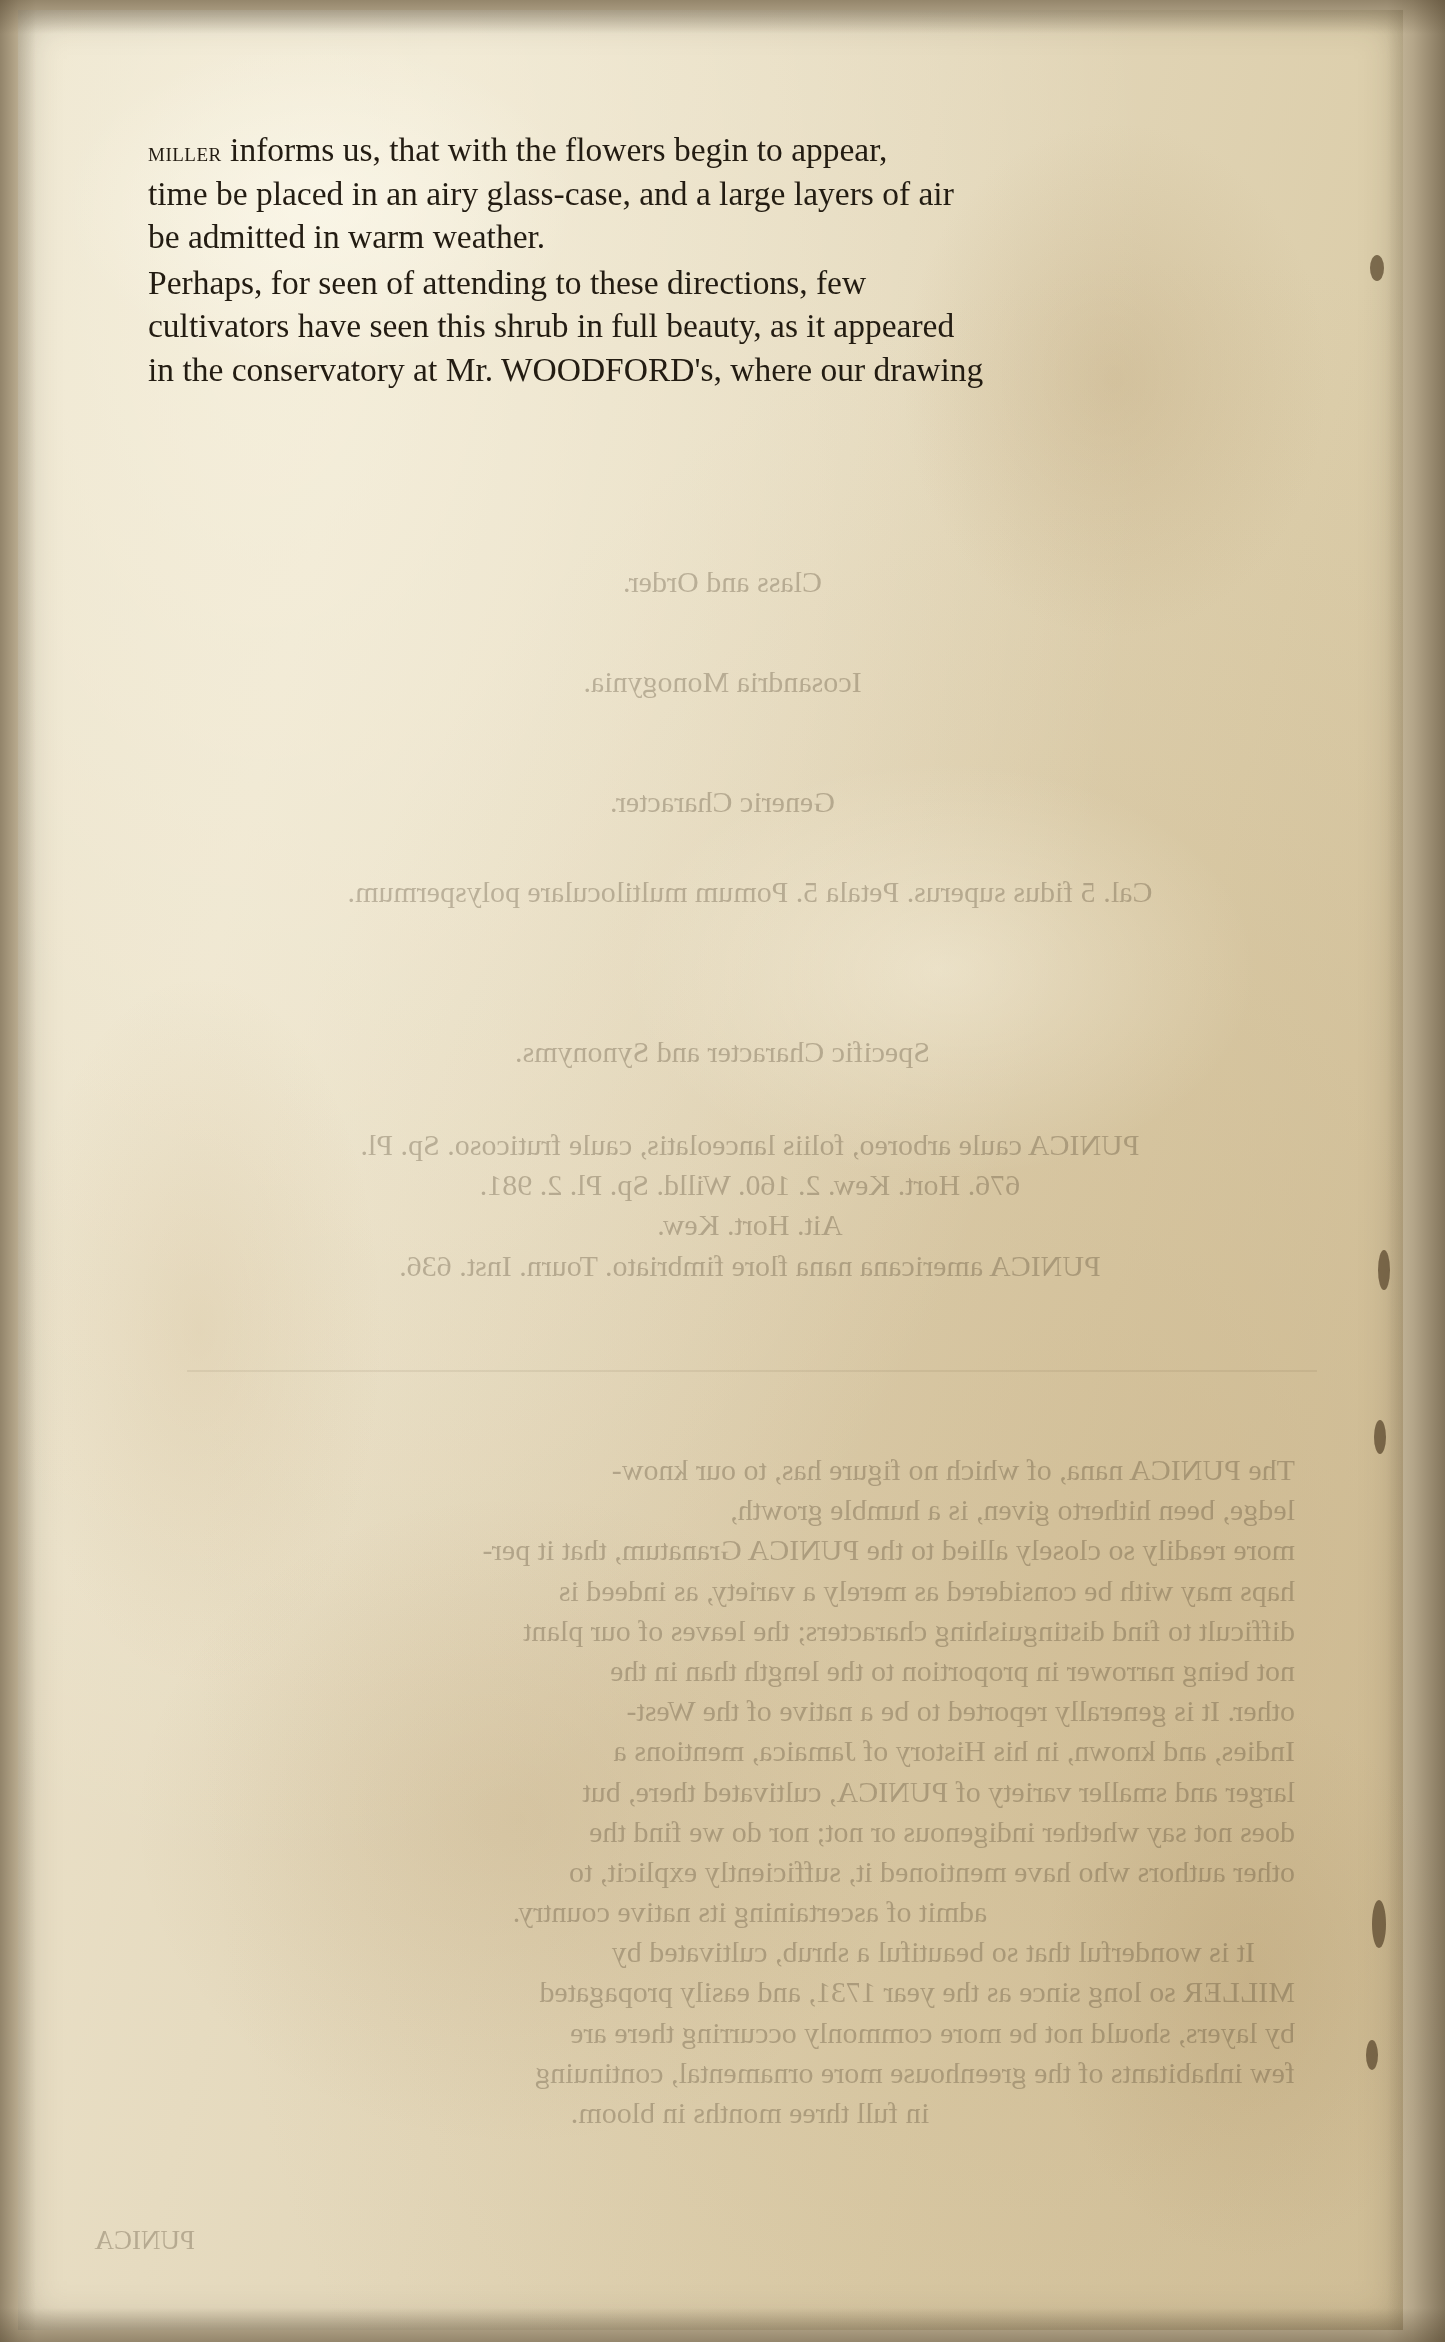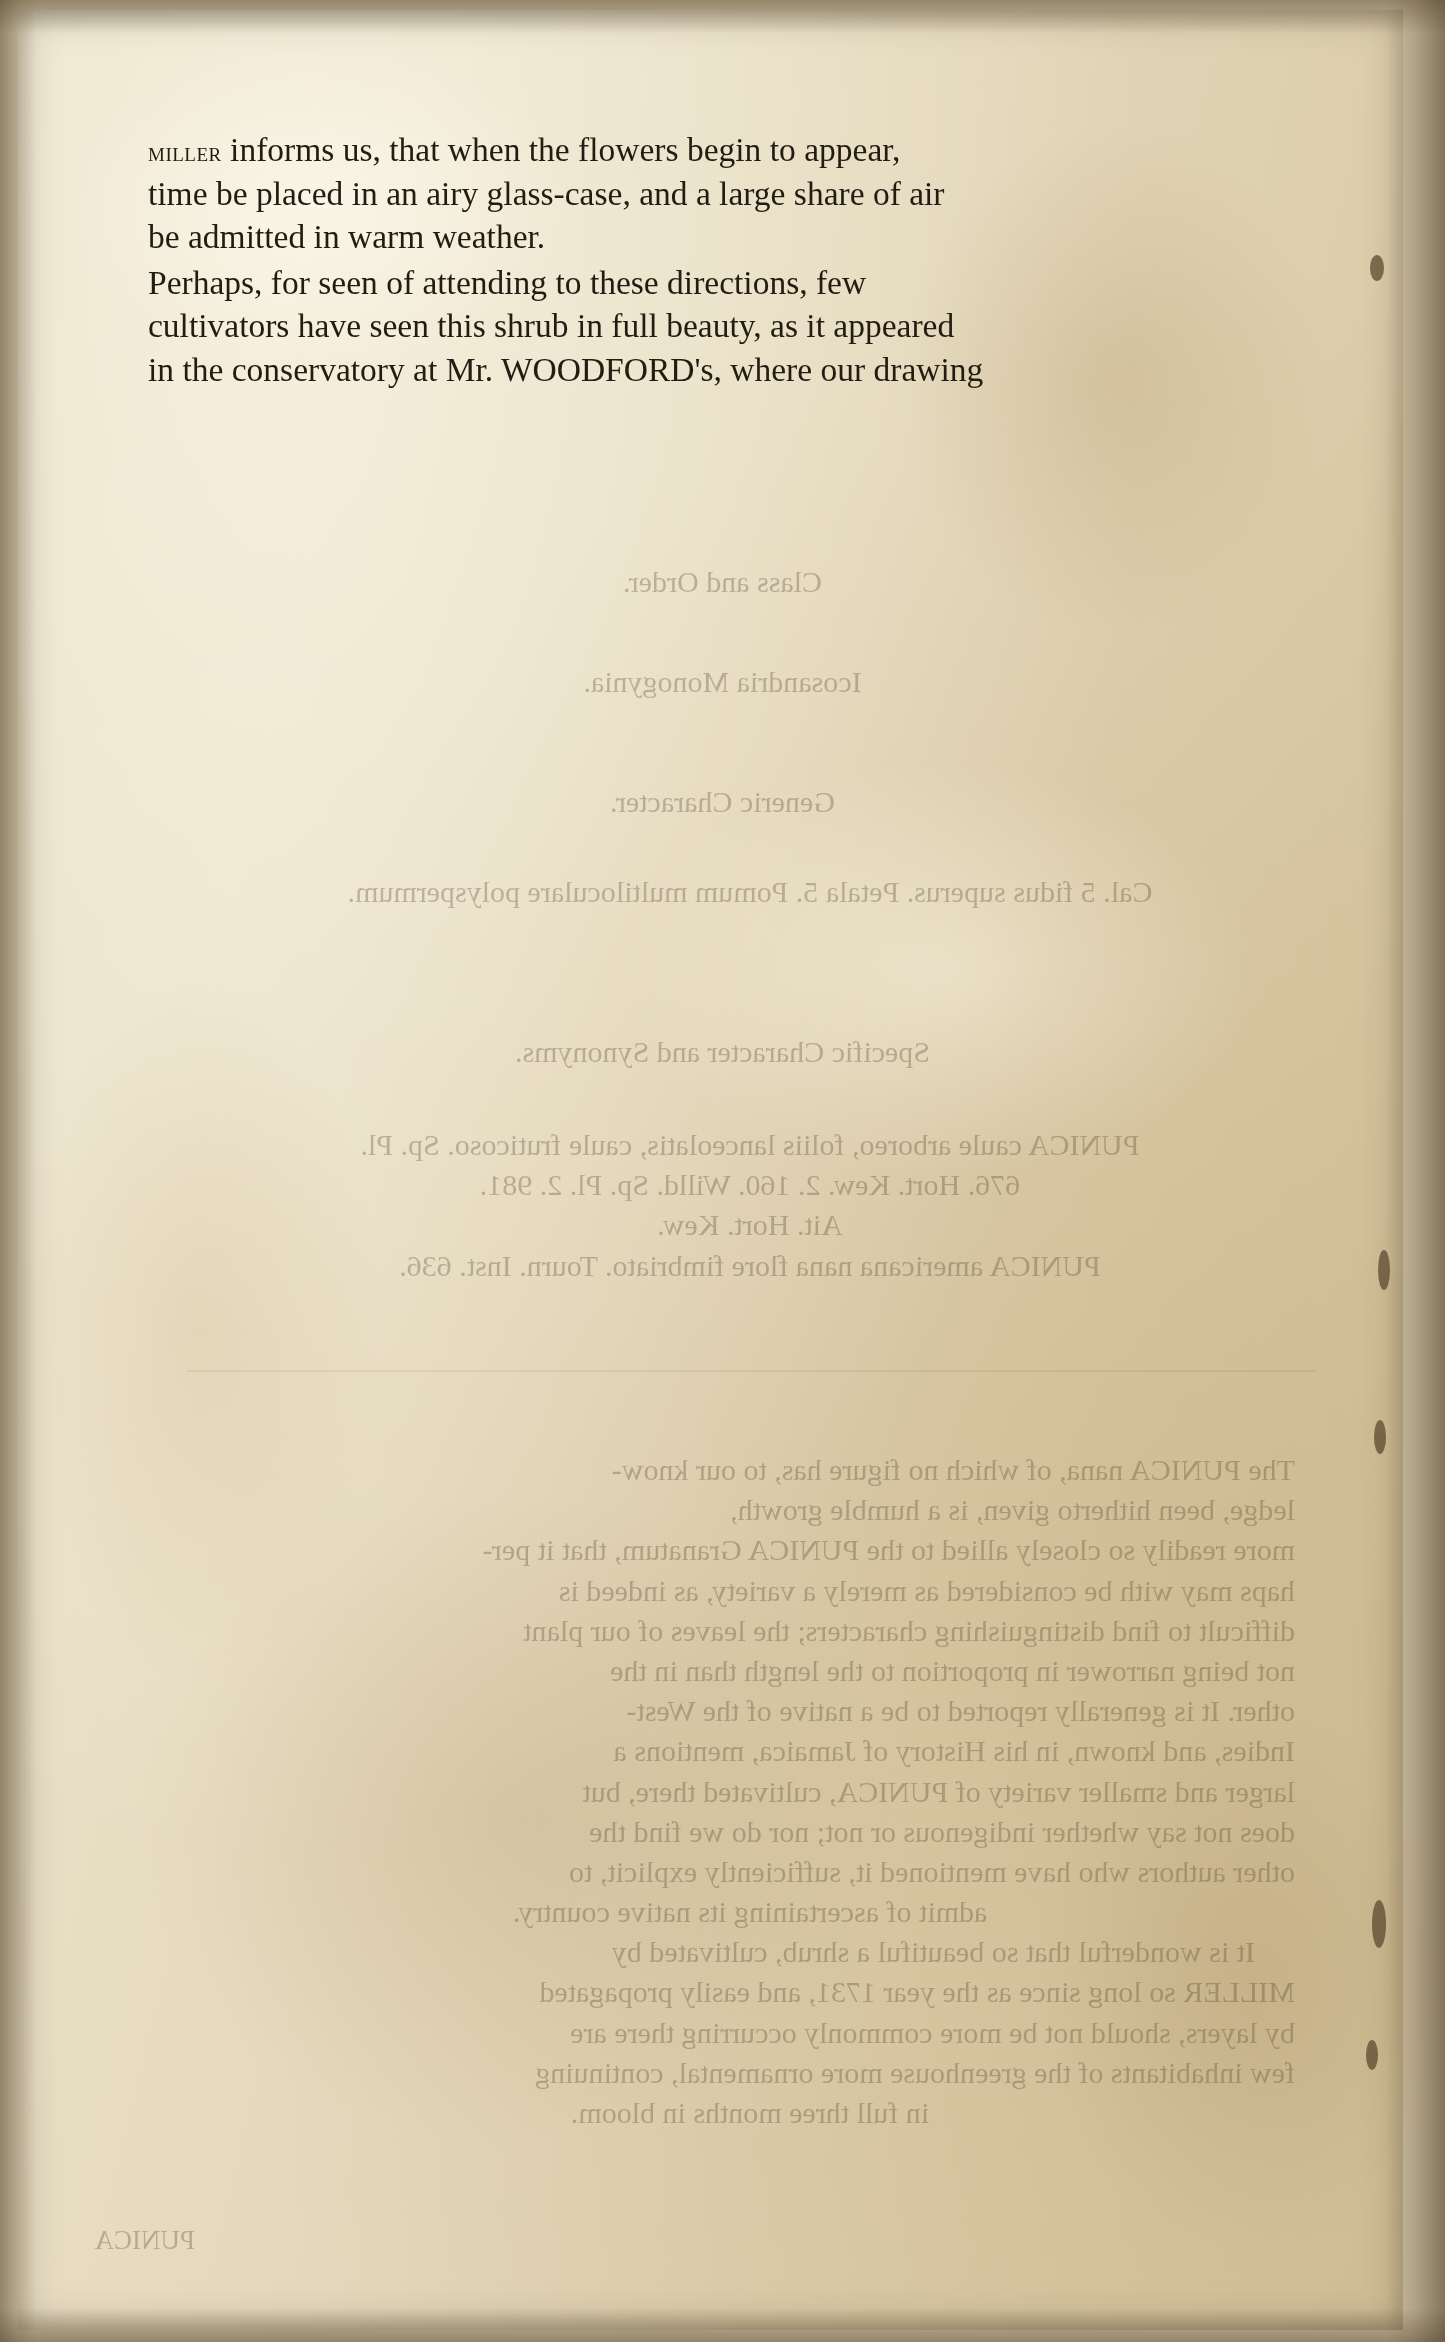--- a/index.html
+++ b/index.html
@@ -180,23 +180,23 @@
       <span class="v-line v-center">in full three months in bloom.</span>
     </div>
 
     <div class="catchword" style="left:1250px;top:2225px;">PUNICA</div>
   </div>
 
   <div class="recto">
     <p>
       <span class="ln">
         <span class="sc">MILLER</span>
-        <span>informs us, that when the flowers begin to appear,</span>
+        <span>informs us, that with the flowers begin to appear,</span>
       </span>
-      <span class="ln">time be placed in an airy glass-case, and a large share of air</span>
+      <span class="ln">time be placed in an airy glass-case, and a large layers of air</span>
       <span class="ln">be admitted in warm weather.</span>
     </p>
     <p>
       <span class="ln">Perhaps, for seen of attending to these directions, few</span>
       <span class="ln">cultivators have seen this shrub in full beauty, as it appeared</span>
       <span class="ln">in the conservatory at Mr. WOODFORD's, where our drawing</span>
     </p>
   </div>
 
   <div class="edge-left"></div>

